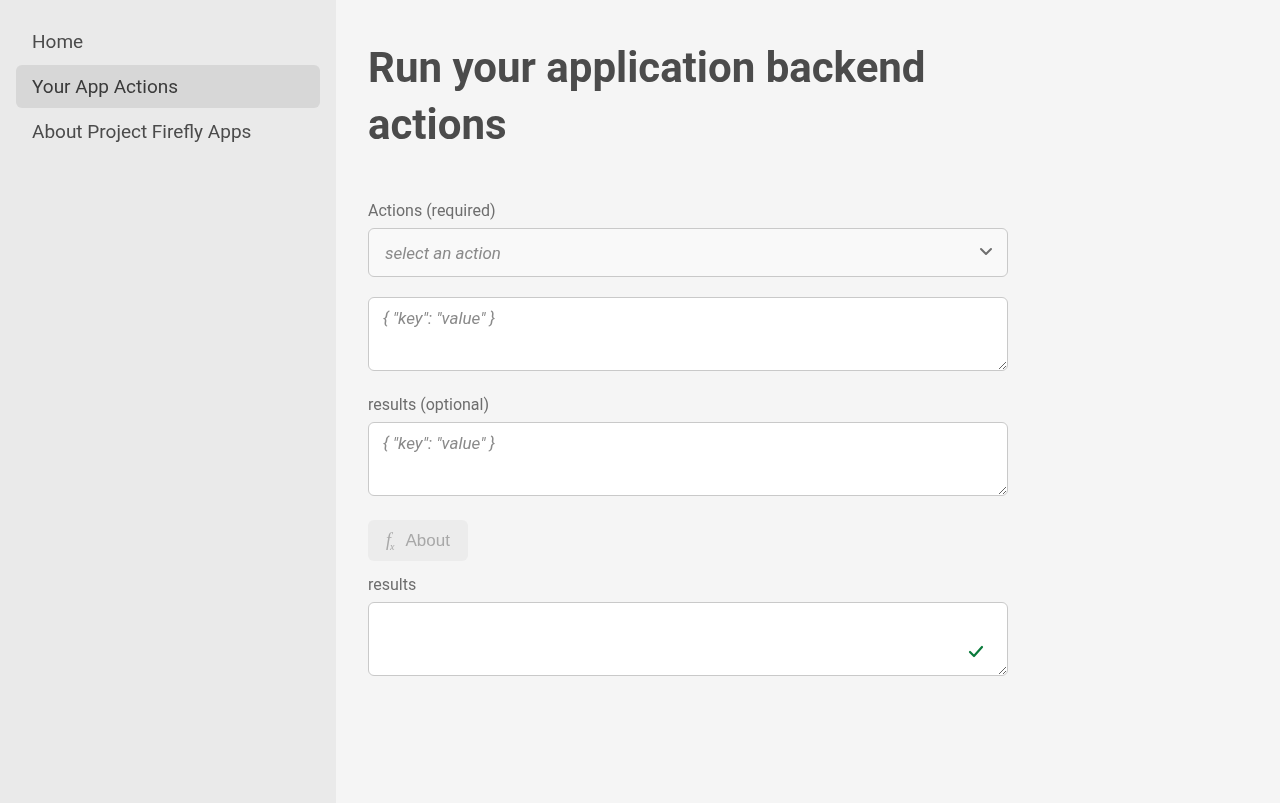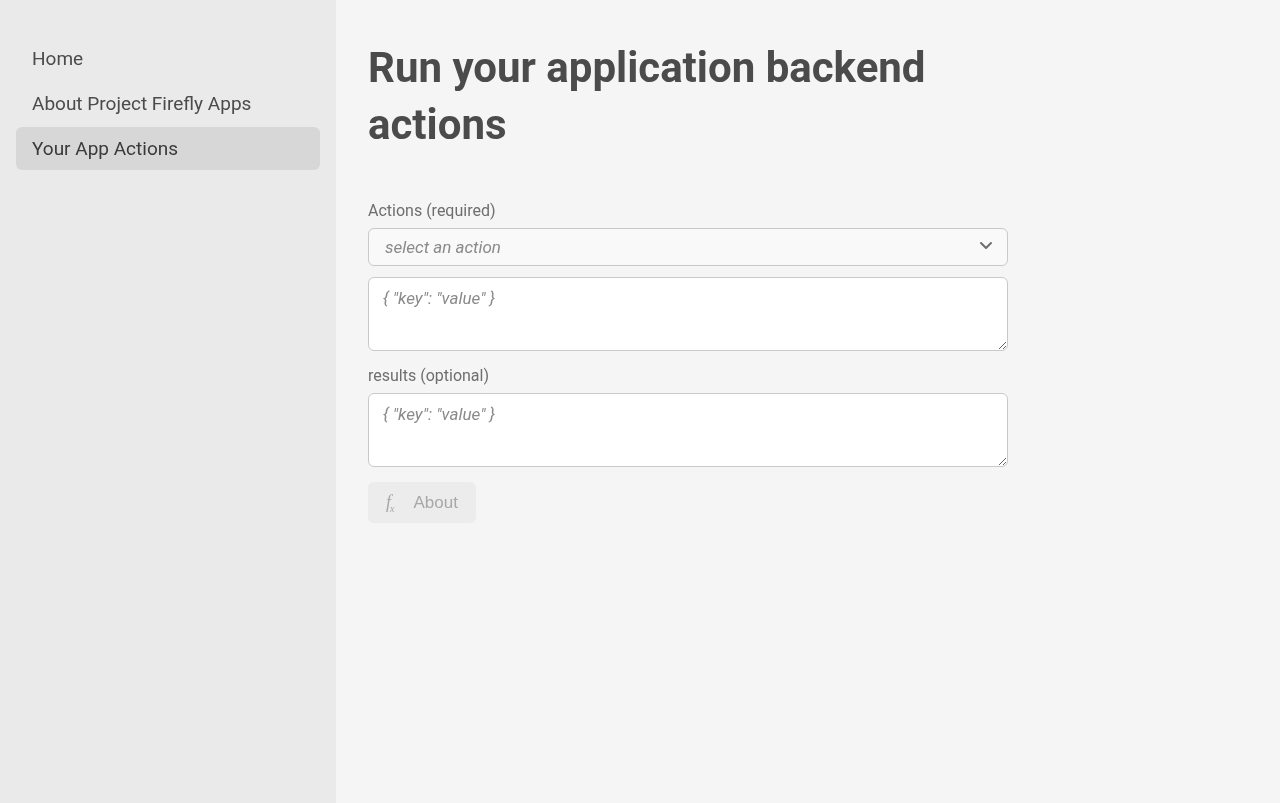--- a/index.html
+++ b/index.html
@@ -10,21 +10,21 @@
     body {
       font-family: -apple-system, BlinkMacSystemFont, "Segoe UI", Roboto, Helvetica, Arial, sans-serif;
       width: 1280px;
       height: 803px;
       display: flex;
       overflow: hidden;
     }
     .sidebar {
       width: 336px;
       background: #eaeaea;
-      padding: 37px 16px;
+      padding: 20px 16px;
       flex-shrink: 0;
     }
     .sidebar-item {
       padding: 10px 16px;
       font-size: 19px;
       color: #4b4b4b;
       border-radius: 6px;
       cursor: pointer;
       margin-bottom: 2px;
     }
@@ -40,36 +40,36 @@
     }
     .page-title {
       font-size: 42px;
       font-weight: 700;
       color: #4b4b4b;
       line-height: 1.35;
       max-width: 640px;
       margin-bottom: 48px;
     }
     .form-group {
-      margin-bottom: 11px;
+      margin-bottom: 20px;
       max-width: 640px;
     }
     .form-label {
       display: block;
       font-size: 16px;
       color: #6e6e6e;
       margin-bottom: 8px;
     }
     .select-wrapper {
       position: relative;
       width: 100%;
     }
     .select-input {
       width: 100%;
-      height: 38px;
+      height: 49px;
       border: 1px solid #c9c9c9;
       border-radius: 6px;
       background: #f9f9f9;
       padding: 0 40px 0 16px;
       font-size: 17px;
       font-style: italic;
       color: #8a8a8a;
       display: flex;
       align-items: center;
       cursor: pointer;
@@ -93,21 +93,21 @@
       color: #3a3a3a;
       resize: vertical;
     }
     .textarea-input::placeholder {
       font-style: italic;
       color: #8a8a8a;
     }
     .invoke-button {
       display: inline-flex;
       align-items: center;
-      gap: 18px;
+      gap: 10px;
       background: #ececec;
       border: none;
       border-radius: 6px;
       padding: 10px 18px;
       font-size: 17px;
       color: #a8a8a8;
       cursor: pointer;
       margin-bottom: 14px;
     }
     .fx-icon {
@@ -146,25 +146,25 @@
       pointer-events: none;
     }
   </style>
 </head>
 <body>
 
 <nav class="sidebar">
   <div class="sidebar-item">
     <span>Home</span>
   </div>
+  <div class="sidebar-item active">
+    <span>Your App Actions</span>
+  </div>
   <div class="sidebar-item">
     <span>About Project Firefly Apps</span>
-  </div>
-  <div class="sidebar-item active">
-    <span>Your App Actions</span>
   </div>
 </nav>
 
 <main class="main">
   <h1 class="page-title">Run your application backend actions</h1>
 
   <div class="form-group">
     <label class="form-label">Actions (required)</label>
     <div class="select-wrapper">
       <div class="select-input">
@@ -185,13 +185,24 @@
   <div class="form-group">
     <label class="form-label">results (optional)</label>
     <textarea class="textarea-input" placeholder="{ &quot;key&quot;: &quot;value&quot; }" style=""></textarea>
   </div>
 
   <button class="invoke-button">
     <span class="fx-icon">f<span class="sub">x</span></span>
     <span>About</span>
   </button>
 
+  <div class="form-group">
+    <label class="form-label">results</label>
+    <div class="results-wrapper">
+      <textarea class="results-textarea" style=""></textarea>
+      <span class="checkmark-icon">
+        <svg width="16" height="16" viewBox="0 0 16 16" fill="none">
+          <path d="M2 8 L6 12 L14 3" stroke="#0a7a3b" stroke-width="2.2" fill="none" stroke-linecap="round" stroke-linejoin="round"></path>
+        </svg>
+      </span>
+    </div>
+  </div>
 </main>
 
 </body></html>

